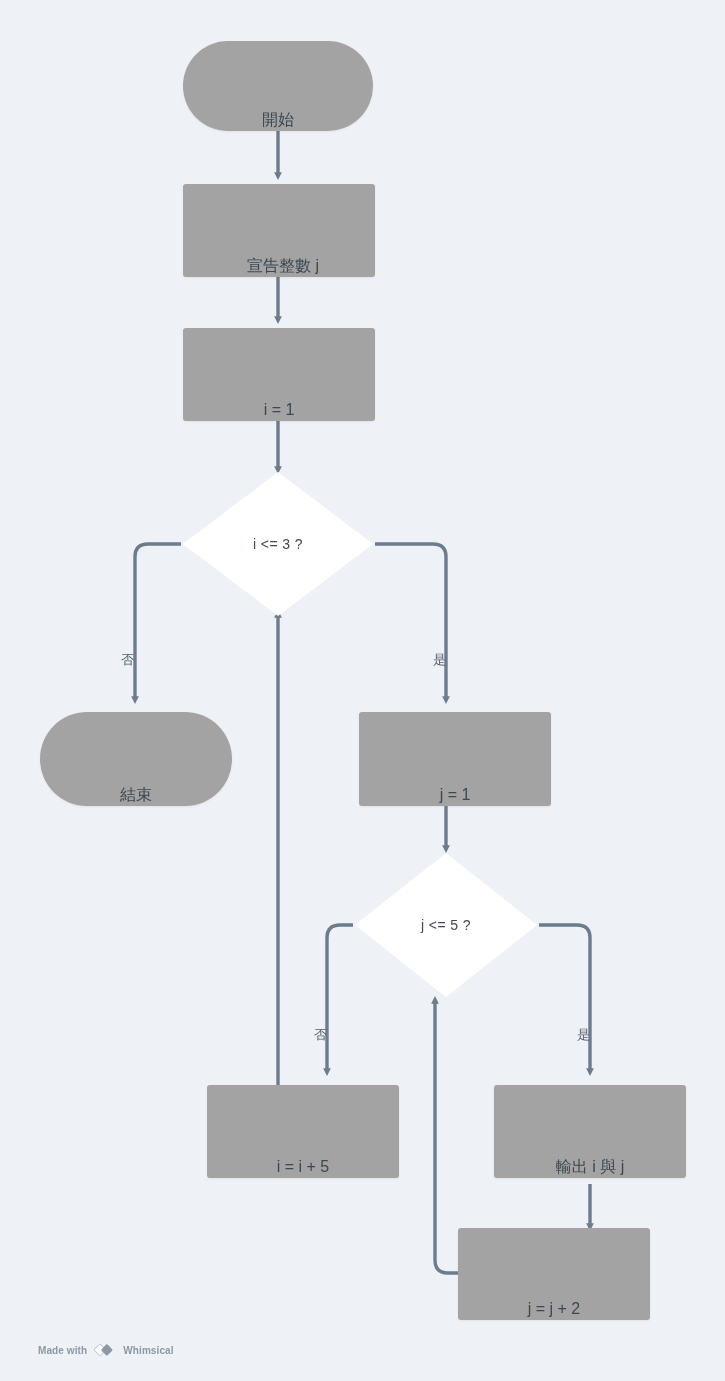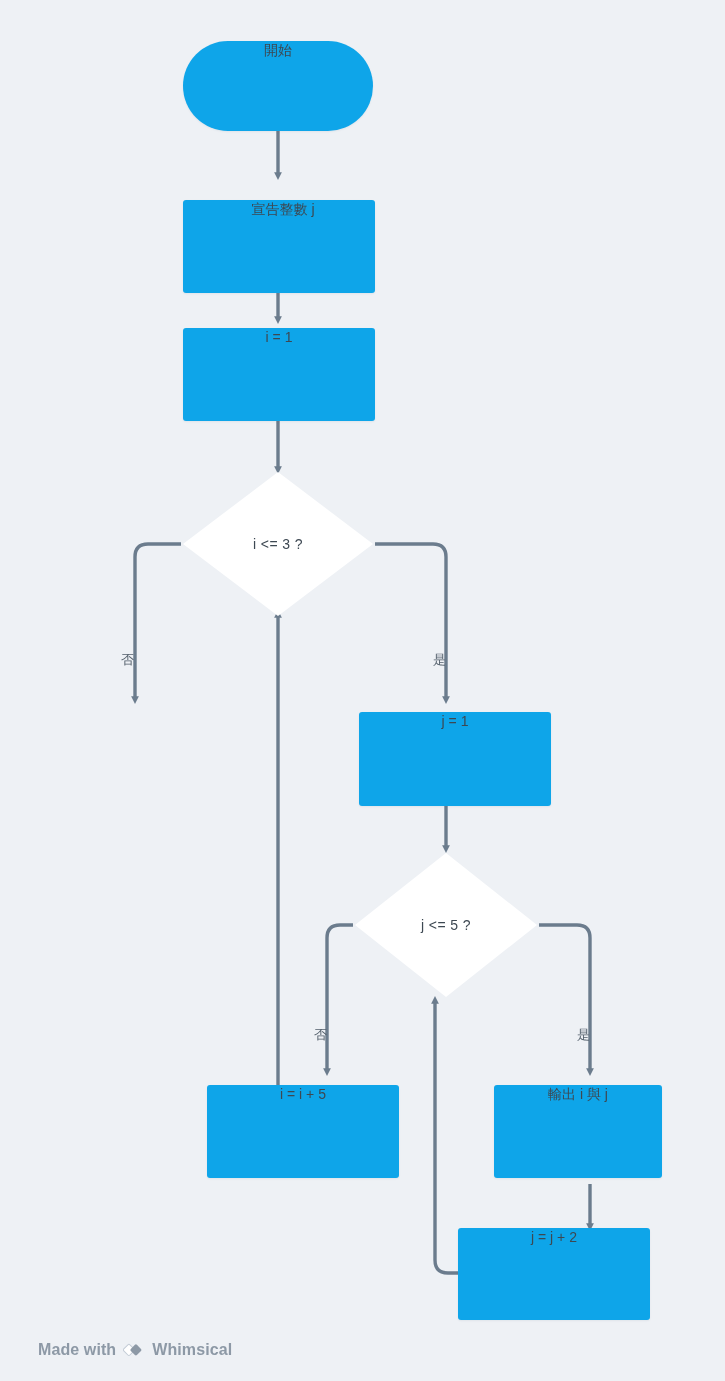--- a/index.html
+++ b/index.html
@@ -22,27 +22,27 @@
   }
   .edges {
     position: absolute;
     left: 0; top: 0;
     width: 725px;
     height: 1381px;
     pointer-events: none;
   }
   .node {
     position: absolute;
-    background: #0ea5e9;
+    background: #a3a3a3;
     display: flex;
-    align-items: flex-start;
+    align-items: flex-end;
     justify-content: center;
     text-align: center;
     color: #3d4852;
-    font-size: 14px;
+    font-size: 16px;
     line-height: 1.3;
     box-sizing: border-box;
     box-shadow: 0 1px 2px rgba(70,90,120,0.08);
   }
   .node.process {
     border-radius: 3px;
   }
   .node.terminal {
     border-radius: 48px;
   }
@@ -76,21 +76,21 @@
     white-space: nowrap;
   }
   #footer {
     position: absolute;
     left: 38px;
     top: 1341px;
     display: flex;
     align-items: center;
     gap: 7px;
     color: #8d99a6;
-    font-size: 16px;
+    font-size: 10px;
     font-weight: bold;
     letter-spacing: 0.1px;
   }
   #footer .logo {
     display: inline-flex;
     width: 22px;
     height: 18px;
     align-items: center;
     justify-content: center;
   }
@@ -129,52 +129,55 @@
       <path d="M458,1273 L448,1273 Q435,1273 435,1260 L435,1000" marker-end="url(#arrowhead)"></path>
 
       <path d="M278,1085 L278,614" marker-end="url(#arrowhead)"></path>
     </g>
   </svg>
 
   <div class="node terminal" style="left:183px; top:41px; width:190px; height:90px;">
     <span>開始</span>
   </div>
 
-  <div class="node process" style="left:183px; top:200px; width:192px; height:93px;padding-left:8px;">
+  <div class="node process" style="left:183px; top:184px; width:192px; height:93px;padding-left:8px;">
     <span>宣告整數 j</span>
   </div>
 
   <div class="node process" style="left:183px; top:328px; width:192px; height:93px;">
     <span>i = 1</span>
   </div>
 
   <div class="diamond-wrap" style="left:181px; top:470px; width:194px; height:148px;">
     <svg class="diamond-shape" viewBox="0 0 194 148" xmlns="http://www.w3.org/2000/svg">
       <polygon points="97,2 192,74 97,146 2,74" fill="#ffffff"></polygon>
     </svg>
     <div class="diamond-label">i &lt;= 3 ?</div>
   </div>
 
+  <div class="node terminal" style="left:40px; top:712px; width:192px; height:94px;">
+    <span>結束</span>
+  </div>
 
   <div class="node process" style="left:351px; top:712px; width:192px; height:94px;margin-left:8px;">
     <span>j = 1</span>
   </div>
 
   <div class="diamond-wrap" style="left:353px; top:851px; width:186px; height:148px;">
     <svg class="diamond-shape" viewBox="0 0 186 148" xmlns="http://www.w3.org/2000/svg">
       <polygon points="93,2 184,74 93,146 2,74" fill="#ffffff"></polygon>
     </svg>
     <div class="diamond-label">j &lt;= 5 ?</div>
   </div>
 
   <div class="node process" style="left:207px; top:1085px; width:192px; height:93px;">
     <span>i = i + 5</span>
   </div>
 
-  <div class="node process" style="left:494px; top:1085px; width:168px; height:93px;">
+  <div class="node process" style="left:494px; top:1085px; width:192px; height:93px;">
     <span>輸出 i 與 j</span>
   </div>
 
   <div class="node process" style="left:458px; top:1228px; width:192px; height:92px;">
     <span>j = j + 2</span>
   </div>
 
   <div class="edge-label" style="left:121px; top:653px;">否</div>
 
   <div class="edge-label" style="left:433px; top:653px;">是</div>

